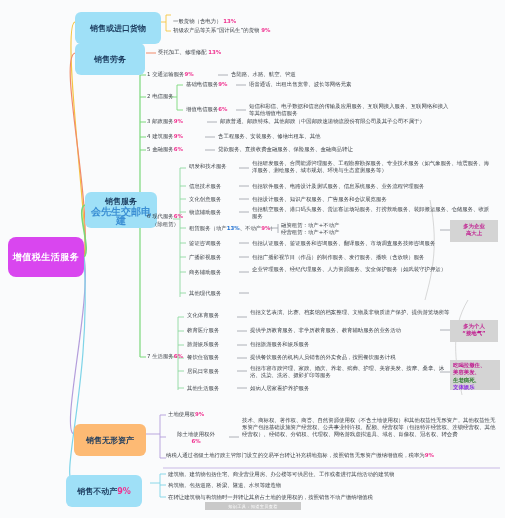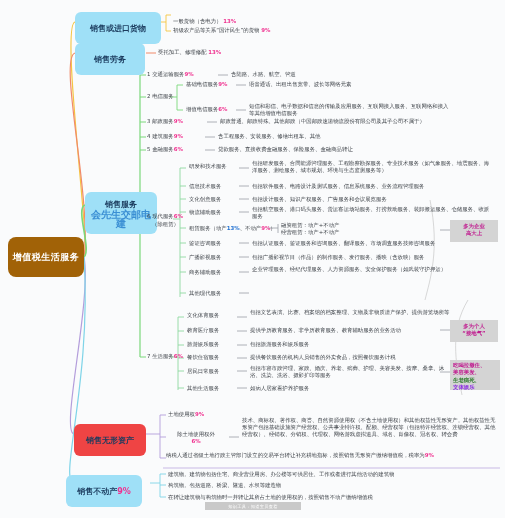--- a/index.html
+++ b/index.html
@@ -10,39 +10,39 @@
     overflow:hidden;position:relative;
   }
   #canvas{position:absolute;left:0;top:0;width:505px;height:518px;}
   svg.links{position:absolute;left:0;top:0;width:505px;height:518px;pointer-events:none;}
 
   .node{position:absolute;box-sizing:border-box;}
 
   
   .central{
     left:8px;top:237px;width:76px;height:40px;
-    background:#a16207;border-radius:8px;
+    background:#d946ef;border-radius:8px;
     color:#fff;font-size:9px;font-weight:bold;
     display:flex;align-items:center;justify-content:center;
     text-align:left;line-height:12px;letter-spacing:.5px;
   }
 
   
   .pill{
     border-radius:6px;display:flex;flex-direction:column;
     align-items:center;justify-content:center;
     font-size:8px;font-weight:bold;color:#1b3b5e;
     text-align:center;line-height:11px;padding:16px 6px;
   }
   .pill .sub{font-size:10px;font-weight:bold;color:#3b8fd4;line-height:9px;}
 
   .l1-goods{left:75px;top:12px;width:86px;height:20px;background:#9fe0f7;}
   .l1-labor{left:75px;top:43px;width:70px;height:20px;background:#9fe0f7;}
-  .l1-service{left:85px;top:192px;width:72px;height:42px;background:#9fe0f7;}
-  .l1-intan{left:74px;top:424px;width:72px;height:20px;background:#ef4444;align-items:center;}
+  .l1-service{left:85px;top:192px;width:72px;height:36px;background:#9fe0f7;}
+  .l1-intan{left:74px;top:424px;width:72px;height:20px;background:#fdba74;align-items:center;}
   .l1-immov{left:66px;top:475px;width:76px;height:16px;background:#9fe0f7;}
 
   .txt{position:absolute;font-size:5.4px;color:#3a3f45;line-height:7.2px;}
   .pct{color:#f0308f;font-weight:bold;}
   .pct-blue{color:#1f6fd0;font-weight:bold;}
   .lbl{position:absolute;font-size:5.4px;color:#3a3f45;line-height:7.4px;white-space:nowrap;}
   .lbl2{position:absolute;font-size:5.4px;color:#3a3f45;line-height:7.2px;}
 
   
   .note{

